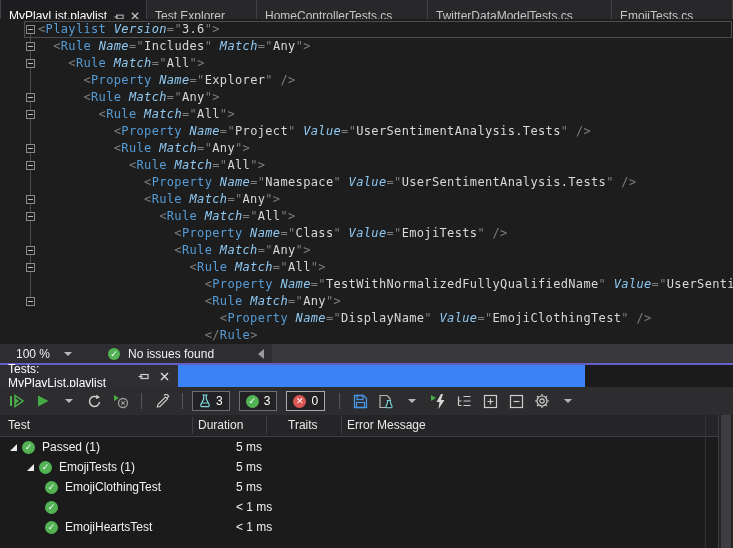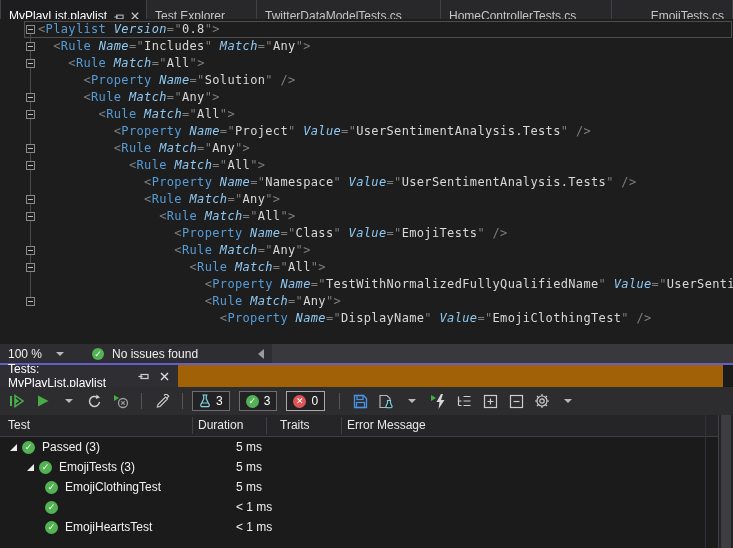--- a/index.html
+++ b/index.html
@@ -24,36 +24,36 @@
   .eline.current::before{content:'';position:absolute;left:24px;right:1px;top:0;bottom:0;
          border:1px solid #4d4d50;box-sizing:border-box;}
   .fold-box{position:absolute;left:26px;top:4px;width:9px;height:9px;box-sizing:border-box;
          border:1px solid #8a8a8a;background:#1d1d1e;z-index:2;}
   .fold-box::after{content:'';position:absolute;left:1px;right:1px;top:3px;height:1px;background:#bdbdbd;}
   .tk-d{color:#7d7d7d;} .tk-t{color:#569cd6;} .tk-a{color:#8fc9f2;font-style:italic;} .tk-v{color:#d8d8d8;}
 
   
   #statusbar{position:absolute;top:344px;left:0;width:733px;height:19px;background:#2e2e32;
              display:flex;align-items:center;}
-  #zoom-ctl{display:flex;align-items:center;gap:14px;padding:0 8px;width:62px;color:#f0f0f0;}
+  #zoom-ctl{display:flex;align-items:center;gap:14px;padding:0 16px;width:62px;color:#f0f0f0;}
   .caret{width:0;height:0;border-left:4px solid transparent;border-right:4px solid transparent;
          border-top:4px solid #b9b9b9;}
   .gcircle{width:12px;height:12px;border-radius:50%;background:#53b253;color:#fff;
            display:flex;align-items:center;justify-content:center;font-size:9px;line-height:12px;flex:none;}
   .rcircle{width:12px;height:12px;border-radius:50%;background:#dc5656;color:#fff;
            display:flex;align-items:center;justify-content:center;font-size:9px;line-height:12px;flex:none;}
   #health{display:flex;align-items:center;gap:8px;margin-left:14px;color:#f0f0f0;}
   #hscroll{position:absolute;left:250px;right:0;top:0;bottom:0;display:flex;align-items:center;}
   #hscroll .arrow{width:0;height:0;border-top:5px solid transparent;border-bottom:5px solid transparent;
                   border-right:6px solid #9a9a9a;margin:0 8px;}
   #hthumb{height:19px;background:#39393d;flex:1;}
 
   
   #panel-accent-top{position:absolute;top:363px;left:0;width:733px;height:2px;}
-  #panel-tabstrip{position:absolute;top:365px;left:0;width:723px;height:22px;background:#a16207;}
+  #panel-tabstrip{position:absolute;top:365px;left:0;width:585px;height:22px;background:#3b82f6;}
   #panel-tab{position:absolute;left:0;top:0;width:178px;height:22px;background:#2e2e33;
              display:flex;align-items:center;gap:10px;padding:0 8px;box-sizing:border-box;color:#fff;}
 
   #test-toolbar{position:absolute;top:387px;left:0;width:733px;height:28px;background:#2d2d30;
                 display:flex;align-items:center;padding-left:6px;box-sizing:border-box;gap:4px;}
   .tbtn{display:flex;align-items:center;justify-content:center;height:22px;min-width:20px;padding:0 1px;}
   .tsep{width:1px;height:16px;background:#55555a;margin:0 5px;flex:none;}
   .counter{display:flex;align-items:center;gap:5px;border:1px solid #6e6e72;background:#222225;
            height:18px;padding:0 6px;margin-right:5px;color:#fff;}
   .counter.failed{border-color:#a9a9ad;}
@@ -97,52 +97,53 @@
           <svg width="10" height="10" viewBox="0 0 11 11">
             <g stroke="#e0e0e0" stroke-width="1.4">
               <path d="M2,2 L9,9 M9,2 L2,9"></path>
             </g>
           </svg>
         </span>
       </div>
       <div class="doc-tab" style="width: 110px;">
         <span>Test Explorer</span>
       </div>
+      <div class="doc-tab" style="width: 171px;">
+        <span>HomeControllerTests.cs</span>
+      </div>
       <div class="doc-tab" style="width: 184px;">
         <span>TwitterDataModelTests.cs</span>
       </div>
-      <div class="doc-tab" style="width: 171px;">
-        <span>HomeControllerTests.cs</span>
-      </div>
-      <div class="doc-tab" style="width: 121px; justify-content: flex-end;">
+      <div class="doc-tab" style="width: 121px;">
         <span>EmojiTests.cs</span>
       </div>
     </div>
 
   <div id="editor">
     <div id="fold-connector"></div>
     <div id="elines">
-        <div class="eline current"><span class="fold-box"></span><span class="code"><span class="tk-d">&lt;</span><span class="tk-t">Playlist</span> <span class="tk-a">Version</span><span class="tk-d">=</span><span class="tk-d">"</span><span class="tk-v">0.8</span><span class="tk-d">"</span><span class="tk-d">&gt;</span></span></div>
+        <div class="eline current"><span class="fold-box"></span><span class="code"><span class="tk-d">&lt;</span><span class="tk-t">Playlist</span> <span class="tk-a">Version</span><span class="tk-d">=</span><span class="tk-d">"</span><span class="tk-v">3.6</span><span class="tk-d">"</span><span class="tk-d">&gt;</span></span></div>
         <div class="eline"><span class="fold-box"></span><span class="code">  <span class="tk-d">&lt;</span><span class="tk-t">Rule</span> <span class="tk-a">Name</span><span class="tk-d">=</span><span class="tk-d">"</span><span class="tk-v">Includes</span><span class="tk-d">"</span> <span class="tk-a">Match</span><span class="tk-d">=</span><span class="tk-d">"</span><span class="tk-v">Any</span><span class="tk-d">"</span><span class="tk-d">&gt;</span></span></div>
         <div class="eline"><span class="fold-box"></span><span class="code">    <span class="tk-d">&lt;</span><span class="tk-t">Rule</span> <span class="tk-a">Match</span><span class="tk-d">=</span><span class="tk-d">"</span><span class="tk-v">All</span><span class="tk-d">"</span><span class="tk-d">&gt;</span></span></div>
-        <div class="eline"><span class="code">      <span class="tk-d">&lt;</span><span class="tk-t">Property</span> <span class="tk-a">Name</span><span class="tk-d">=</span><span class="tk-d">"</span><span class="tk-v">Solution</span><span class="tk-d">"</span> <span class="tk-d">/&gt;</span></span></div>
+        <div class="eline"><span class="code">      <span class="tk-d">&lt;</span><span class="tk-t">Property</span> <span class="tk-a">Name</span><span class="tk-d">=</span><span class="tk-d">"</span><span class="tk-v">Explorer</span><span class="tk-d">"</span> <span class="tk-d">/&gt;</span></span></div>
         <div class="eline"><span class="fold-box"></span><span class="code">      <span class="tk-d">&lt;</span><span class="tk-t">Rule</span> <span class="tk-a">Match</span><span class="tk-d">=</span><span class="tk-d">"</span><span class="tk-v">Any</span><span class="tk-d">"</span><span class="tk-d">&gt;</span></span></div>
         <div class="eline"><span class="fold-box"></span><span class="code">        <span class="tk-d">&lt;</span><span class="tk-t">Rule</span> <span class="tk-a">Match</span><span class="tk-d">=</span><span class="tk-d">"</span><span class="tk-v">All</span><span class="tk-d">"</span><span class="tk-d">&gt;</span></span></div>
         <div class="eline"><span class="code">          <span class="tk-d">&lt;</span><span class="tk-t">Property</span> <span class="tk-a">Name</span><span class="tk-d">=</span><span class="tk-d">"</span><span class="tk-v">Project</span><span class="tk-d">"</span> <span class="tk-a">Value</span><span class="tk-d">=</span><span class="tk-d">"</span><span class="tk-v">UserSentimentAnalysis.Tests</span><span class="tk-d">"</span> <span class="tk-d">/&gt;</span></span></div>
         <div class="eline"><span class="fold-box"></span><span class="code">          <span class="tk-d">&lt;</span><span class="tk-t">Rule</span> <span class="tk-a">Match</span><span class="tk-d">=</span><span class="tk-d">"</span><span class="tk-v">Any</span><span class="tk-d">"</span><span class="tk-d">&gt;</span></span></div>
         <div class="eline"><span class="fold-box"></span><span class="code">            <span class="tk-d">&lt;</span><span class="tk-t">Rule</span> <span class="tk-a">Match</span><span class="tk-d">=</span><span class="tk-d">"</span><span class="tk-v">All</span><span class="tk-d">"</span><span class="tk-d">&gt;</span></span></div>
         <div class="eline"><span class="code">              <span class="tk-d">&lt;</span><span class="tk-t">Property</span> <span class="tk-a">Name</span><span class="tk-d">=</span><span class="tk-d">"</span><span class="tk-v">Namespace</span><span class="tk-d">"</span> <span class="tk-a">Value</span><span class="tk-d">=</span><span class="tk-d">"</span><span class="tk-v">UserSentimentAnalysis.Tests</span><span class="tk-d">"</span> <span class="tk-d">/&gt;</span></span></div>
         <div class="eline"><span class="fold-box"></span><span class="code">              <span class="tk-d">&lt;</span><span class="tk-t">Rule</span> <span class="tk-a">Match</span><span class="tk-d">=</span><span class="tk-d">"</span><span class="tk-v">Any</span><span class="tk-d">"</span><span class="tk-d">&gt;</span></span></div>
         <div class="eline"><span class="fold-box"></span><span class="code">                <span class="tk-d">&lt;</span><span class="tk-t">Rule</span> <span class="tk-a">Match</span><span class="tk-d">=</span><span class="tk-d">"</span><span class="tk-v">All</span><span class="tk-d">"</span><span class="tk-d">&gt;</span></span></div>
         <div class="eline"><span class="code">                  <span class="tk-d">&lt;</span><span class="tk-t">Property</span> <span class="tk-a">Name</span><span class="tk-d">=</span><span class="tk-d">"</span><span class="tk-v">Class</span><span class="tk-d">"</span> <span class="tk-a">Value</span><span class="tk-d">=</span><span class="tk-d">"</span><span class="tk-v">EmojiTests</span><span class="tk-d">"</span> <span class="tk-d">/&gt;</span></span></div>
         <div class="eline"><span class="fold-box"></span><span class="code">                  <span class="tk-d">&lt;</span><span class="tk-t">Rule</span> <span class="tk-a">Match</span><span class="tk-d">=</span><span class="tk-d">"</span><span class="tk-v">Any</span><span class="tk-d">"</span><span class="tk-d">&gt;</span></span></div>
         <div class="eline"><span class="fold-box"></span><span class="code">                    <span class="tk-d">&lt;</span><span class="tk-t">Rule</span> <span class="tk-a">Match</span><span class="tk-d">=</span><span class="tk-d">"</span><span class="tk-v">All</span><span class="tk-d">"</span><span class="tk-d">&gt;</span></span></div>
         <div class="eline"><span class="code">                      <span class="tk-d">&lt;</span><span class="tk-t">Property</span> <span class="tk-a">Name</span><span class="tk-d">=</span><span class="tk-d">"</span><span class="tk-v">TestWithNormalizedFullyQualifiedName</span><span class="tk-d">"</span> <span class="tk-a">Value</span><span class="tk-d">=</span><span class="tk-d">"</span><span class="tk-v">UserSentimentA</span></span></div>
         <div class="eline"><span class="fold-box"></span><span class="code">                      <span class="tk-d">&lt;</span><span class="tk-t">Rule</span> <span class="tk-a">Match</span><span class="tk-d">=</span><span class="tk-d">"</span><span class="tk-v">Any</span><span class="tk-d">"</span><span class="tk-d">&gt;</span></span></div>
         <div class="eline"><span class="code">                        <span class="tk-d">&lt;</span><span class="tk-t">Property</span> <span class="tk-a">Name</span><span class="tk-d">=</span><span class="tk-d">"</span><span class="tk-v">DisplayName</span><span class="tk-d">"</span> <span class="tk-a">Value</span><span class="tk-d">=</span><span class="tk-d">"</span><span class="tk-v">EmojiClothingTest</span><span class="tk-d">"</span> <span class="tk-d">/&gt;</span></span></div>
+        <div class="eline"><span class="code">                      <span class="tk-d">&lt;/</span><span class="tk-t">Rule</span><span class="tk-d">&gt;</span></span></div>
       </div>
   </div>
 
   <div id="statusbar">
     <div id="zoom-ctl">
       <span>100 %</span>
       <span class="caret"></span>
     </div>
     <div id="health">
       <span class="gcircle">✓</span>
@@ -280,43 +281,43 @@
       </svg>
     </div>
     <div class="tbtn">
         <span class="caret"></span>
       </div>
   </div>
 
   <div id="grid-header">
     <span class="hcell" style="left:8px">Test</span>
     <span class="hcell" style="left:198px">Duration</span>
-    <span class="hcell" style="left:280px">Traits</span>
+    <span class="hcell" style="left:288px">Traits</span>
     <span class="hcell" style="left:347px">Error Message</span>
     <span class="hsep" style="left:192px"></span>
     <span class="hsep" style="left:266px"></span>
     <span class="hsep" style="left:341px"></span>
     <span class="hsep" style="left:705px"></span>
   </div>
 
   <div id="grid-body">
       <div class="trow" style="padding-left: 8px;">
         <svg class="expander" viewBox="0 0 11 11">
           <polygon points="9,2 9,9 2,9" fill="#ececec"></polygon>
         </svg>
         <span class="tcheck">✓</span>
-        <span>Passed (3)</span>
+        <span>Passed (1)</span>
         <span class="duration">5 ms</span>
       </div>
       <div class="trow" style="padding-left: 25px;">
         <svg class="expander" viewBox="0 0 11 11">
           <polygon points="9,2 9,9 2,9" fill="#ececec"></polygon>
         </svg>
         <span class="tcheck">✓</span>
-        <span>EmojiTests (3)</span>
+        <span>EmojiTests (1)</span>
         <span class="duration">5 ms</span>
       </div>
       <div class="trow" style="padding-left: 45px;">
         <span class="tcheck">✓</span>
         <span>EmojiClothingTest</span>
         <span class="duration">5 ms</span>
       </div>
       <div class="trow" style="padding-left: 45px;">
         <span class="tcheck">✓</span>
         <span class="duration">&lt; 1 ms</span>

